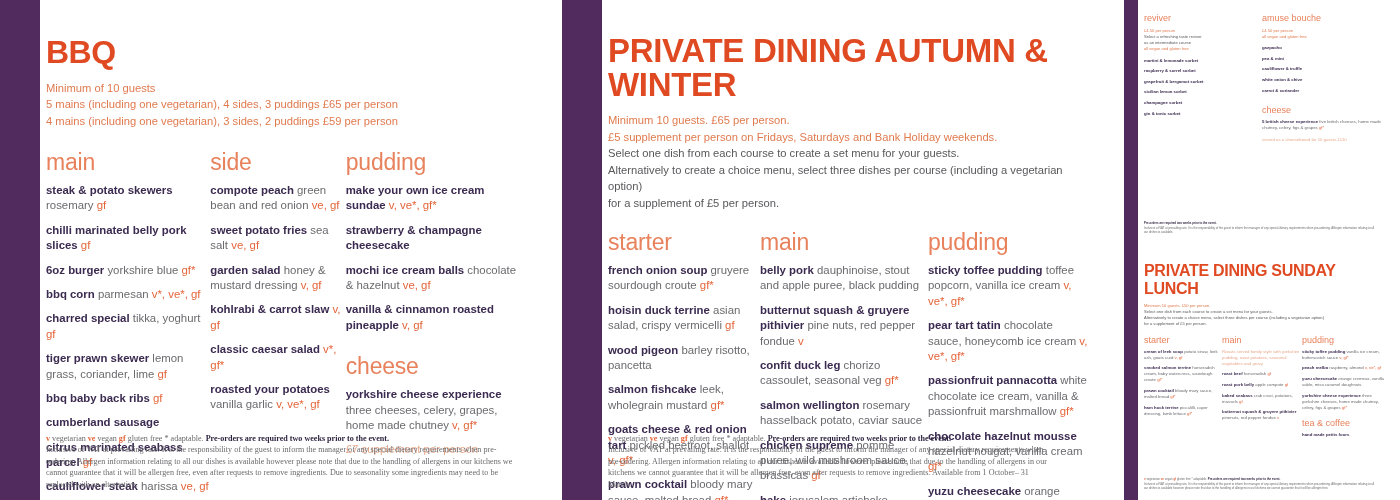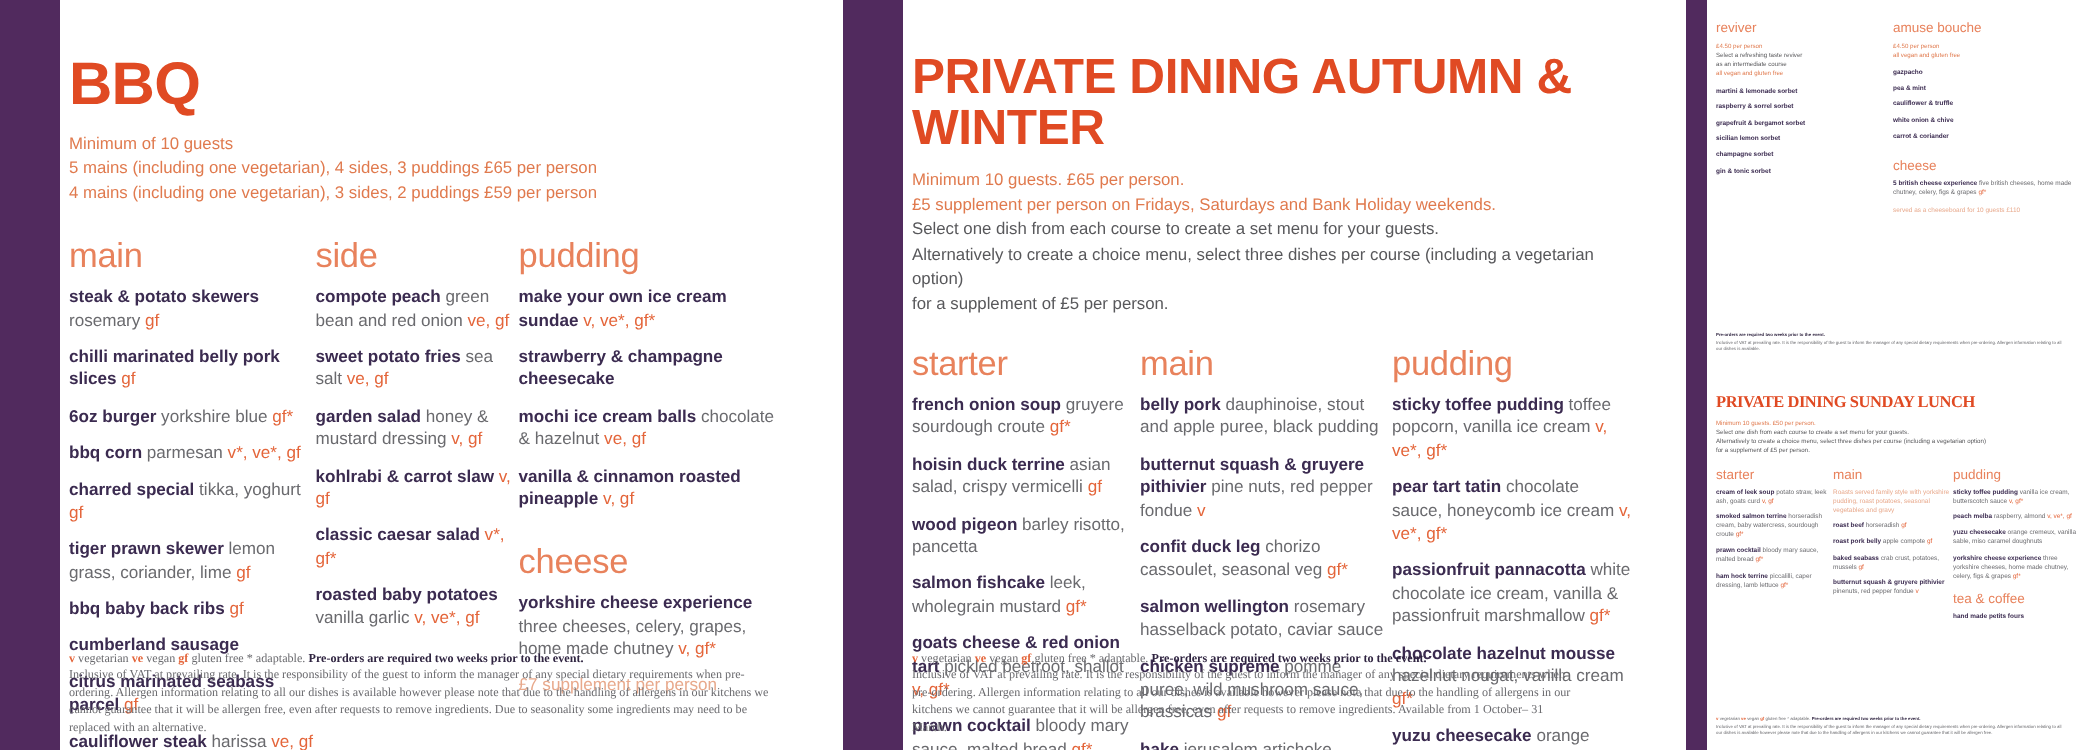--- a/index.html
+++ b/index.html
@@ -22,21 +22,21 @@
   #panel-autumn .panel-body { left: 46px; right: 28px; }
   #panel-mini     { width: 282px; border-left: 6px solid #ffffff; }
 
   
   .doc-title {
     color: #e04a23;
     font-weight: bold;
     letter-spacing: -0.5px;
     line-height: 1.02;
   }
-  #panel-bbq .doc-title { font-size: 40px; margin-top: 36px; }
+  #panel-bbq .doc-title { font-size: 32px; margin-top: 36px; }
   #panel-autumn .doc-title { font-size: 33px; margin-top: 34px; letter-spacing: -0.3px; }
 
   .intro { margin-top: 11px; font-size: 11.2px; line-height: 1.47; }
   .intro .l { display: block; }
   .intro .orange { color: #e07a4e; }
   .intro .grey  { color: #58585b; }
 
   .cols { display: flex; margin-top: 22px; }
 
   .sec-head {
@@ -61,21 +61,21 @@
   .footer .key-v  { color: #e4653a; font-weight: bold; }
   .footer .bold   { color: #2f2440; font-weight: bold; }
 
   
   #panel-mini .mini-spine { position: absolute; left: 0; top: 0; width: 14px; background: #512a5e; }
   #panel-mini .mini-doc { position: absolute; left: 0; right: 10px; background: #fff; padding-left: 20px; }
   #mini-doc-a { top: 0; height: 248px; }
   #mini-doc-b { top: 248px; height: 252px; }
   #panel-mini .mini-inner { position: absolute; left: 20px; right: 6px; top: 0; bottom: 0; }
 
-  .m-title { color: #e04a23; font-weight: bold; font-size: 11px; letter-spacing: -0.3px; margin-top: 14px; font-family: Liberation Serif, serif; }
+  .m-title { color: #e04a23; font-weight: bold; font-size: 16px; letter-spacing: -0.3px; margin-top: 14px; }
   .m-intro { font-size: 4.1px; line-height: 1.5; margin-top: 5px; }
   .m-intro .orange { color: #e07a4e; }
   .m-intro .grey { color: #58585b; }
   .m-cols { display: flex; margin-top: 8px; }
   .m-head { color: #e8825c; font-size: 9px; margin-bottom: 4px; line-height: 1; }
   .m-item { margin-bottom: 4.5px; font-size: 4.3px; line-height: 1.42; }
   .m-item .n { color: #3b2b50; font-weight: bold; }
   .m-item .d { color: #6a6a6e; }
   .m-item .tag { color: #e4653a; }
   .m-supp { color: #e8a98c; font-size: 4.3px; margin-top: 6px; }
@@ -119,21 +119,21 @@
         </div>
 
         <div style="width:136px">
           <div class="sec-head">side</div>
           <div id="bbq-side">
               <div class="item"><span class="n">compote peach</span><span class="d"> green bean and red onion</span><span class="tag"> ve, gf</span></div>
               <div class="item"><span class="n">sweet potato fries</span><span class="d"> sea salt</span><span class="tag"> ve, gf</span></div>
               <div class="item"><span class="n">garden salad</span><span class="d"> honey &amp; mustard dressing</span><span class="tag"> v, gf</span></div>
               <div class="item"><span class="n">kohlrabi &amp; carrot slaw</span><span class="tag"> v, gf</span></div>
               <div class="item"><span class="n">classic caesar salad</span><span class="tag"> v*, gf*</span></div>
-              <div class="item"><span class="n">roasted baby potatoes</span><span class="d"> vanilla garlic</span><span class="tag"> v, ve*, gf</span></div>
+              <div class="item"><span class="n">roasted your potatoes</span><span class="d"> vanilla garlic</span><span class="tag"> v, ve*, gf</span></div>
             </div>
         </div>
 
         <div style="width:175px">
           <div class="sec-head">pudding</div>
           <div id="bbq-pud">
               <div class="item"><span class="n">make your own ice cream sundae</span><span class="tag"> v, ve*, gf*</span></div>
               <div class="item"><span class="n">strawberry &amp; champagne cheesecake</span></div>
               <div class="item"><span class="n">mochi ice cream balls</span><span class="d"> chocolate &amp; hazelnut</span><span class="tag"> ve, gf</span></div>
               <div class="item"><span class="n">vanilla &amp; cinnamon roasted pineapple</span><span class="tag"> v, gf</span></div>

